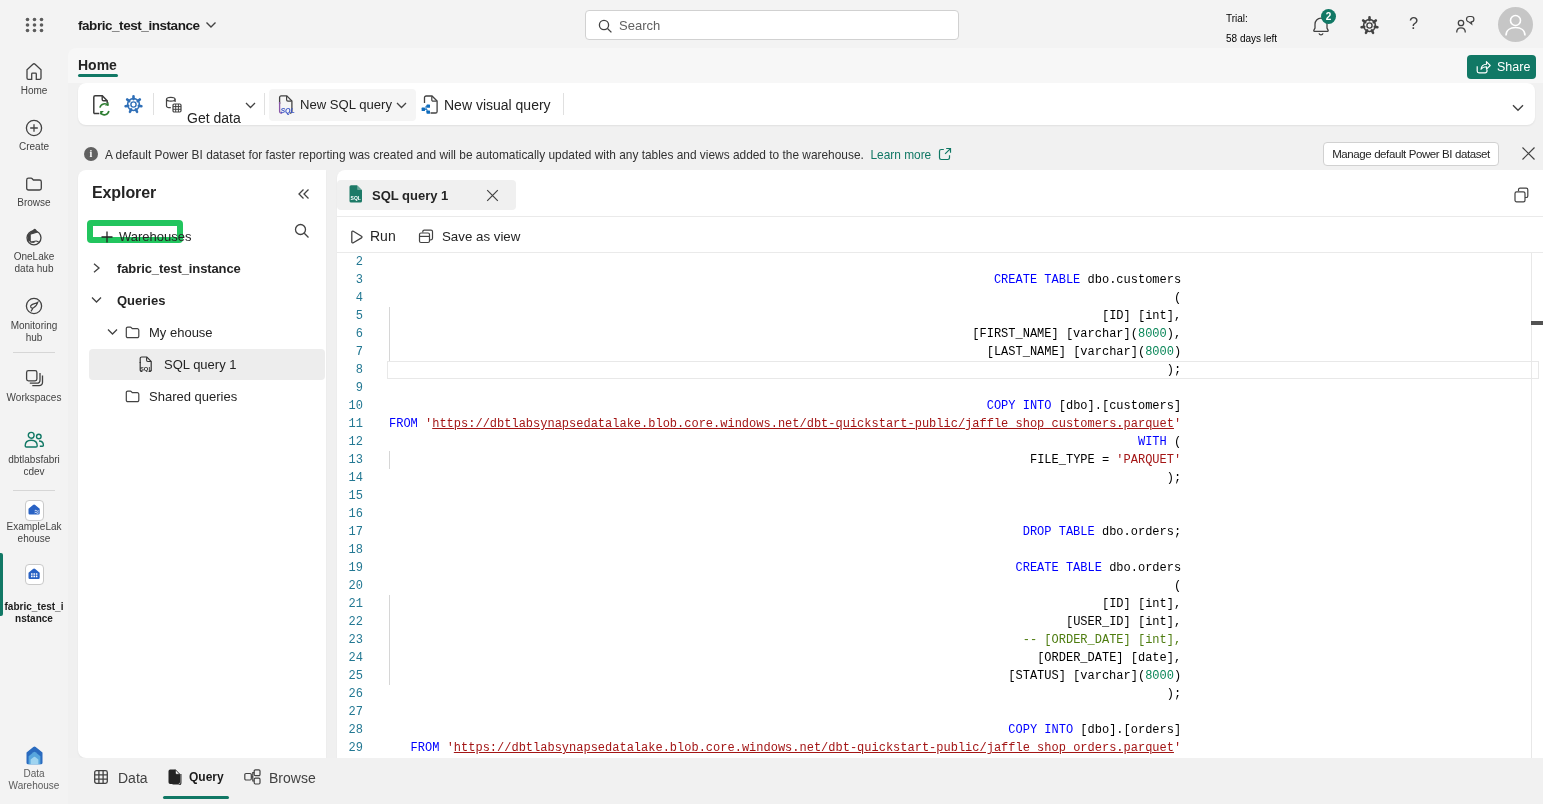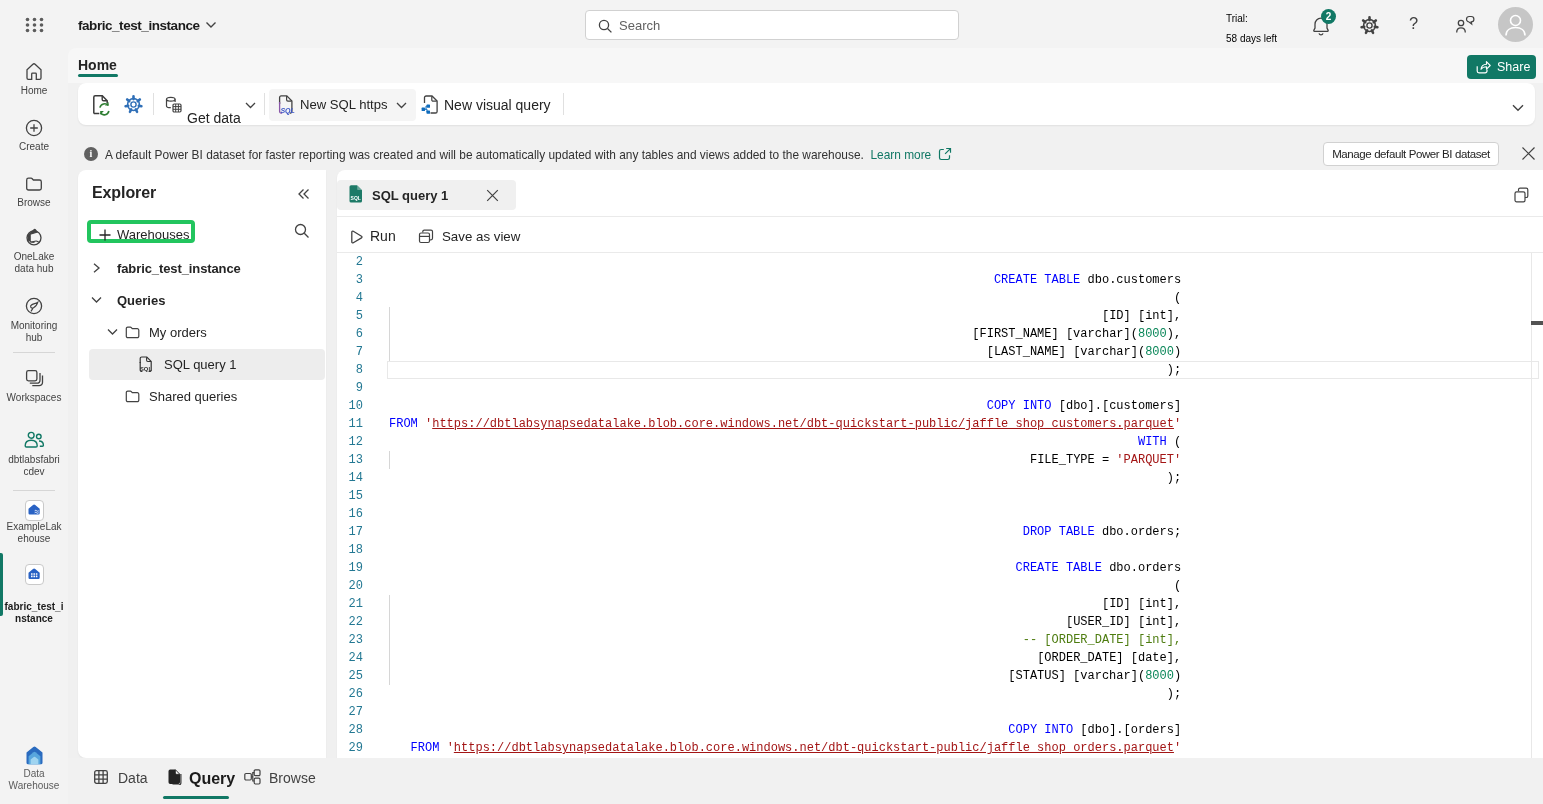--- a/index.html
+++ b/index.html
@@ -131,21 +131,21 @@
     <path d="M1 1 L5.5 5.5 L10 1" fill="none" stroke="#424242" stroke-width="1.3"></path>
   </svg>
 <div class="abs" style="left:264px;top:93px;width:1px;height:22px;background:#e0e0e0"></div>
 <div class="abs" style="left:269px;top:89px;width:147px;height:32px;background:#f5f5f5;border-radius:4px"></div>
 <svg class="abs" style="left:277px;top:95px" width="18" height="21" viewBox="0 0 18 21">
   <path d="M2.6 9 V2.4 A1.5 1.5 0 0 1 4.1 0.9 H9.8 L14.9 6 V16.6 A1.5 1.5 0 0 1 13.4 18.1 H12.6" fill="none" stroke="#424242" stroke-width="1.3"></path>
   <path d="M2.6 7 V16.6 A1.5 1.5 0 0 0 4.1 18.1 H5.2" fill="none" stroke="#8a57a8" stroke-width="1.3"></path>
   <path d="M9.6 1.1 V4.8 A1.3 1.3 0 0 0 10.9 6.1 H14.6" fill="none" stroke="#424242" stroke-width="1.2"></path>
   <text x="3.4" y="17.6" font-size="7" font-weight="700" font-style="italic" fill="#3d56c6" font-family="Liberation Sans, sans-serif">SQL</text>
 </svg>
-<div class="abs" style="left:300px;top:97px;font-size:13.1px;color:#242424">New SQL https</div>
+<div class="abs" style="left:300px;top:97px;font-size:13.1px;color:#242424">New SQL query</div>
 <svg class="abs" style="left:396px;top:102px" width="11" height="7" viewBox="0 0 11 7">
     <path d="M1 1 L5.5 5.5 L10 1" fill="none" stroke="#424242" stroke-width="1.3"></path>
   </svg>
 <svg class="abs" style="left:421px;top:95px" width="17" height="20" viewBox="0 0 17 20">
   <path d="M3.5 8 V2.6 A1.6 1.6 0 0 1 5.1 1 H11 L16.1 6.1 V16.4 A1.6 1.6 0 0 1 14.5 18 H9.5" fill="none" stroke="#424242" stroke-width="1.3"></path>
   <path d="M10.8 1.3 V4.9 A1.3 1.3 0 0 0 12.1 6.2 H15.8" fill="none" stroke="#424242" stroke-width="1.2"></path>
   <g fill="#0f6cbd">
       <rect x="0.6" y="12.6" width="3.4" height="3.4" rx="0.6"></rect>
       <rect x="5.6" y="9.4" width="3.4" height="3.4" rx="0.6"></rect>
       <rect x="5.6" y="15.4" width="3.4" height="3.4" rx="0.6"></rect>
@@ -168,21 +168,21 @@
 <svg class="abs" style="left:1521px;top:146px" width="15" height="15" viewBox="0 0 15 15">
     <path d="M1.5 1.5 L13.5 13.5 M13.5 1.5 L1.5 13.5" stroke="#424242" stroke-width="1.2"></path>
   </svg>
 <div id="mainbg"></div>
 <div id="explorer"></div>
 
 <div class="abs" style="left:92px;top:184px;font-size:16px;font-weight:700;color:#242424;letter-spacing:-0.1px">Explorer</div>
 <svg class="abs" style="left:298px;top:188px" width="12" height="12" viewBox="0 0 12 12">
     <path d="M5.5 1.5 L1 6 L5.5 10.5 M10.5 1.5 L6 6 L10.5 10.5" fill="none" stroke="#424242" stroke-width="1.3"></path>
   </svg>
-<div class="abs" style="left:87px;top:220px;width:108px;height:23px;border:4px solid #22c55e;border-radius:4px;background:#fff">
+<div class="abs" style="left:87px;top:220px;width:96px;height:23px;border:6px solid #22c55e;border-radius:4px;background:#fff">
   <svg style="position:absolute;left:8px;top:5px" width="12" height="12" viewBox="0 0 12 12">
       <path d="M6 0.5 V11.5 M0.5 6 H11.5" stroke="#242424" stroke-width="1.3"></path>
     </svg>
   <span style="position:absolute;left:26px;top:3px;font-size:13px;color:#242424">Warehouses</span>
 </div>
 <svg class="abs" style="left:294px;top:223px" width="16" height="16" viewBox="0 0 16 16">
     <circle cx="6.5" cy="6.5" r="5" fill="none" stroke="#424242" stroke-width="1.3"></circle>
     <line x1="10.3" y1="10.3" x2="14.5" y2="14.5" stroke="#424242" stroke-width="1.3"></line>
   </svg>
 
@@ -198,21 +198,21 @@
     </svg>
   <span style="margin-left:15px;font-weight:600">Queries</span>
 </div>
 <div class="trow" style="top:316px">
   <svg style="margin-left:29px" width="11" height="8" viewBox="0 0 11 8">
       <path d="M1 1.5 L5.5 6 L10 1.5" fill="none" stroke="#424242" stroke-width="1.3"></path>
     </svg>
   <svg style="margin-left:7px" width="16" height="15" viewBox="0 0 16 15">
       <path d="M1.3 3.6 a1.5 1.5 0 0 1 1.5 -1.5 h2.5 a1.3 1.3 0 0 1 1 0.45 l1 1.15 h5 A1.5 1.5 0 0 1 13.8 5.2 v6 a1.5 1.5 0 0 1 -1.5 1.5 H2.8 a1.5 1.5 0 0 1 -1.5 -1.5 Z" fill="none" stroke="#424242" stroke-width="1.2"></path>
     </svg>
-  <span style="margin-left:8px">My orders</span>
+  <span style="margin-left:8px">My ehouse</span>
 </div>
 <div class="abs" style="left:89px;top:349px;width:236px;height:31px;background:#ededed;border-radius:4px"></div>
 <div class="trow" style="top:348px">
   <svg style="margin-left:60px" width="16" height="17" viewBox="0 0 16 17">
     <path d="M2.2 7 V2.5 A1.5 1.5 0 0 1 3.7 1 H8.8 L13.2 5.4 V14 A1.5 1.5 0 0 1 11.7 15.5 H10.6" fill="none" stroke="#333" stroke-width="1.2"></path>
     <path d="M8.6 1.2 V4.3 A1.2 1.2 0 0 0 9.8 5.5 H13" fill="none" stroke="#333" stroke-width="1.1"></path>
     <path d="M2.2 6 V14 A1.5 1.5 0 0 0 3.7 15.5 H4.4" fill="none" stroke="#333" stroke-width="1.2"></path>
     <text x="2" y="14.6" font-size="5.8" font-weight="700" fill="#333" font-family="Liberation Sans, sans-serif">SQL</text>
   </svg>
   <span style="margin-left:10px">SQL query 1</span>
@@ -411,21 +411,21 @@
 <svg class="abs" style="left:94px;top:770px" width="14" height="14" viewBox="0 0 14 14">
   <rect x="0.7" y="0.7" width="12.6" height="12.6" rx="1.8" fill="none" stroke="#424242" stroke-width="1.3"></rect>
   <path d="M0.7 4.9 H13.3 M0.7 9.1 H13.3 M4.9 0.7 V13.3 M9.1 0.7 V13.3" stroke="#424242" stroke-width="1.3"></path>
 </svg>
 <div class="abs" style="left:118px;top:770px;font-size:14px;color:#424242">Data</div>
 <svg class="abs" style="left:167px;top:769px" width="15" height="16" viewBox="0 0 15 16">
   <path d="M1.5 2.2 A1.7 1.7 0 0 1 3.2 0.5 H8.2 L13 5.3 V13.3 A1.7 1.7 0 0 1 11.3 15 H3.2 A1.7 1.7 0 0 1 1.5 13.3 Z" fill="#242424"></path>
   <path d="M8.4 0.7 V4 A1.3 1.3 0 0 0 9.7 5.3 H12.8 Z" fill="#fff" stroke="#242424" stroke-width="0.8"></path>
   <path d="M13.9 4.9 V13.9 A2.1 2.1 0 0 1 11.8 16 H5.5" fill="none" stroke="#242424" stroke-width="1.1"></path>
 </svg>
-<div class="abs" style="left:189px;top:770px;font-size:16px;font-weight:700;color:#1b1b1b">Query</div>
+<div class="abs" style="left:189px;top:770px;font-size:12px;font-weight:700;color:#1b1b1b">Query</div>
 <div class="abs" style="left:163px;top:796px;width:66px;height:3px;background:#117865;border-radius:2px"></div>
 <svg class="abs" style="left:244px;top:769px" width="17" height="16" viewBox="0 0 17 16">
   <rect x="0.8" y="4.5" width="6.5" height="6.5" rx="1.2" fill="none" stroke="#424242" stroke-width="1.2"></rect>
   <rect x="10.2" y="0.8" width="5.8" height="5.8" rx="1.2" fill="none" stroke="#424242" stroke-width="1.2"></rect>
   <rect x="10.2" y="9.2" width="5.8" height="5.8" rx="1.2" fill="none" stroke="#424242" stroke-width="1.2"></rect>
   <path d="M7.3 7.8 H8.8 V3.7 H10.2 M8.8 7.8 V12 H10.2" fill="none" stroke="#424242" stroke-width="1.2"></path>
 </svg>
 <div class="abs" style="left:269px;top:770px;font-size:14px;color:#424242">Browse</div>
 
 </body></html>

